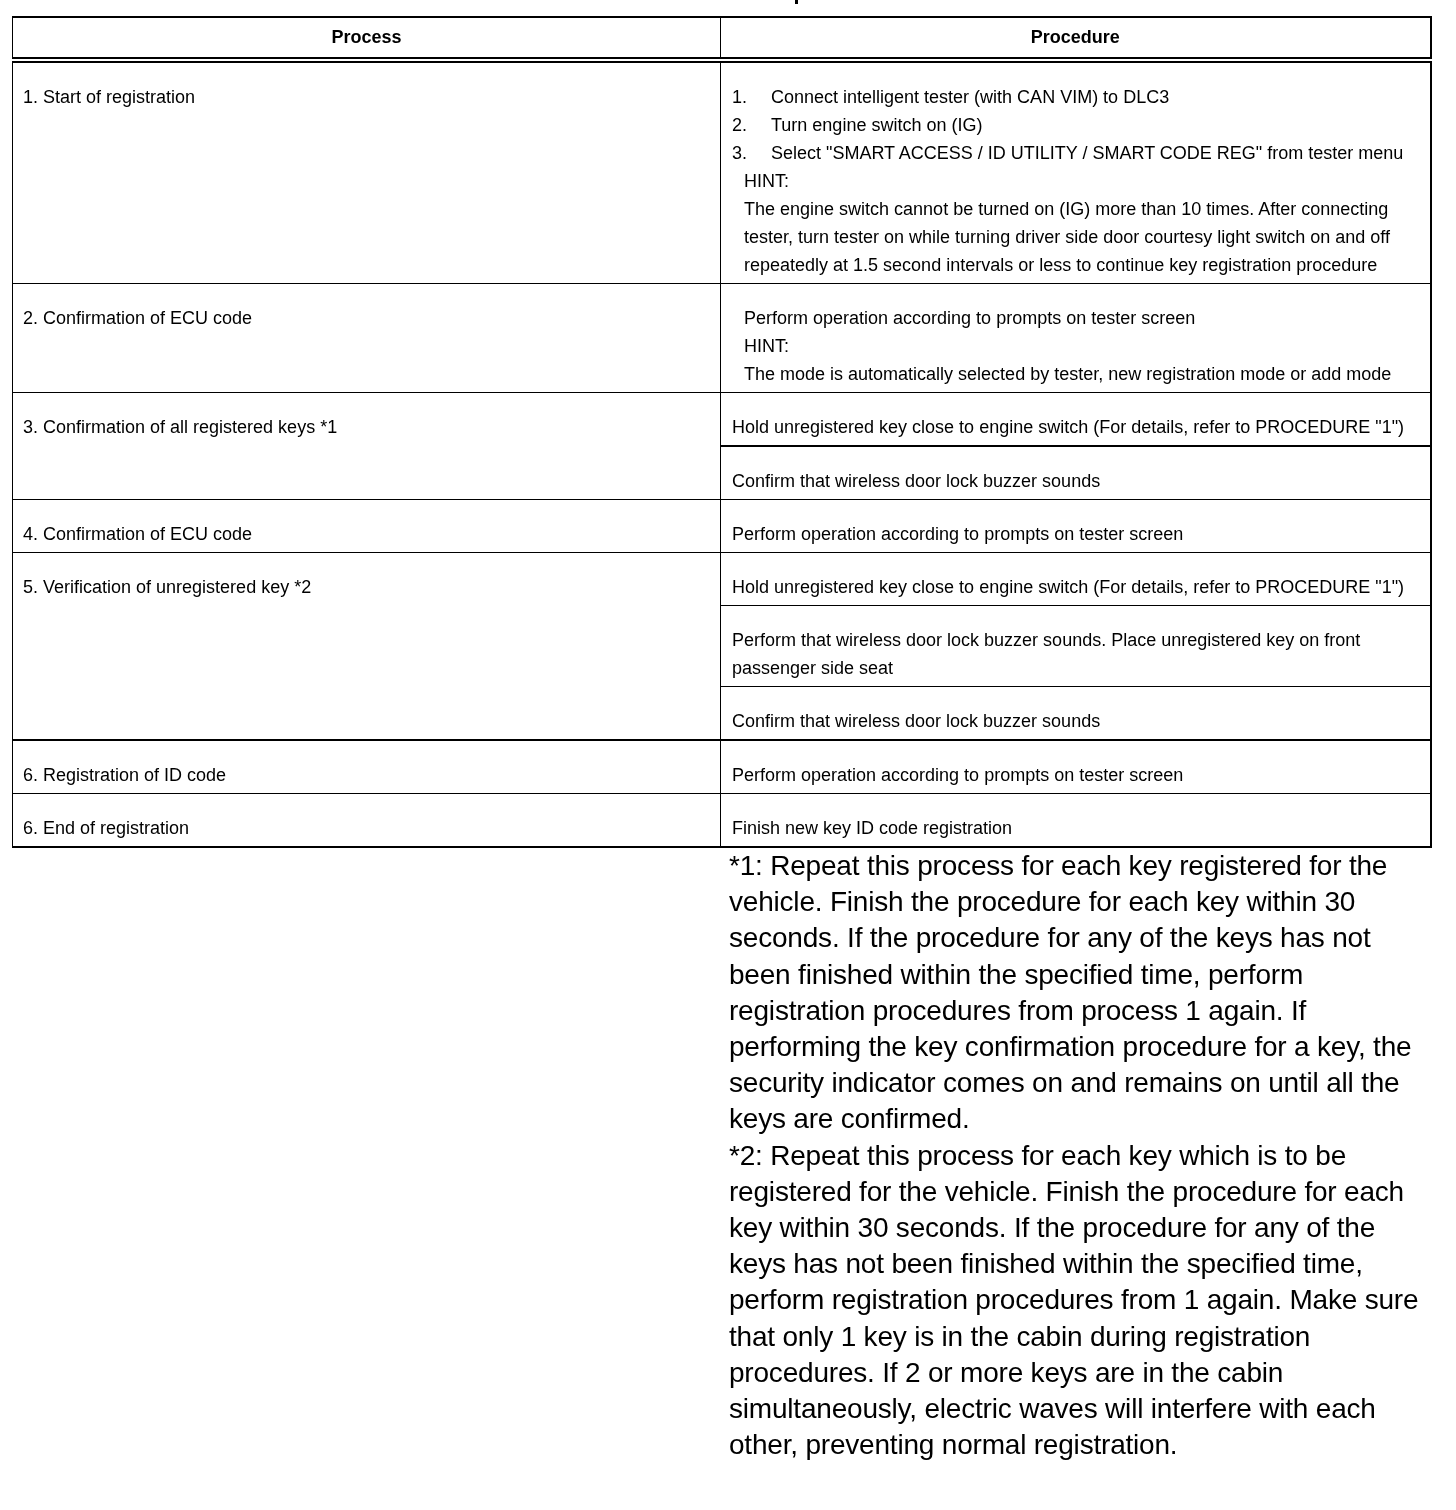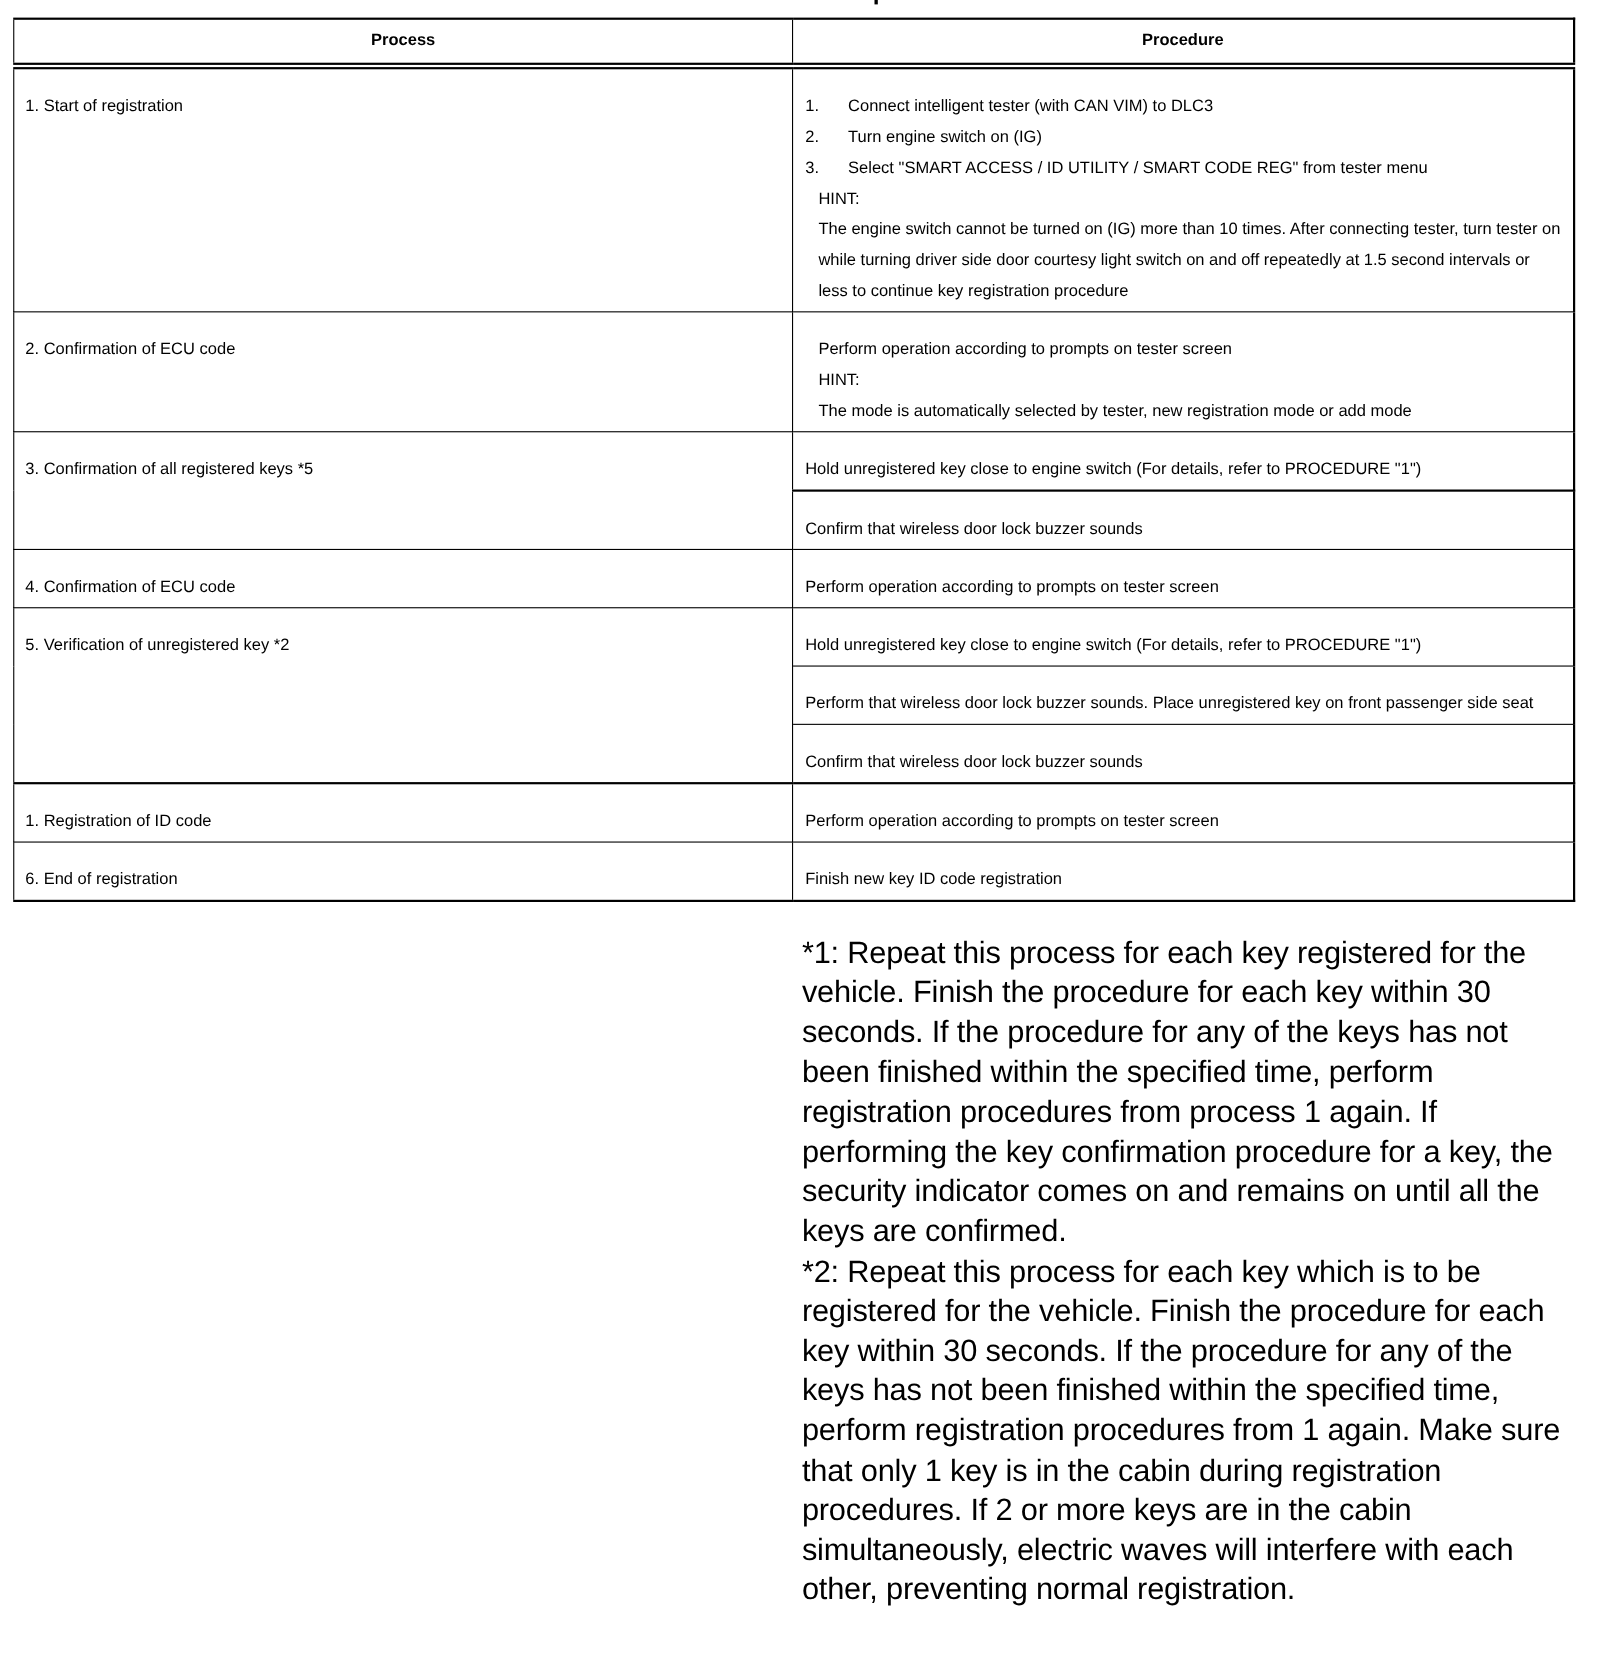--- a/index.html
+++ b/index.html
@@ -23,21 +23,21 @@
       height: 4px;
       background: #000;
     }
     table.proc {
       position: absolute;
       left: 12px;
       top: 16px;
       width: 1418px;
       border-collapse: collapse;
       table-layout: fixed;
-      font-size: 15px;
+      font-size: 18px;
       line-height: 28px;
       border-radius: 22px;
     }
     table.proc col.c1 { width: 708px; }
     table.proc col.c2 { width: 710px; }
     table.proc th, table.proc td {
       border: 1.5px solid #000;
       vertical-align: top;
       text-align: left;
       padding: 20px 10px 4px 10px;
@@ -114,21 +114,21 @@
     <tr>
       <td>2. Confirmation of ECU code</td>
       <td class="proc-cell">
         <span class="hint-text">Perform operation according to prompts on tester screen</span>
         <span class="hint-label">HINT:</span>
         <span class="hint-text">The mode is automatically selected by tester, new registration mode or add mode</span>
       </td>
     </tr>
 
     <tr>
-      <td rowspan="2">3. Confirmation of all registered keys *5</td>
+      <td rowspan="2">3. Confirmation of all registered keys *1</td>
       <td class="proc-cell thick-bottom">Hold unregistered key close to engine switch (For details, refer to PROCEDURE "1")</td>
     </tr>
     <tr>
       <td class="proc-cell">Confirm that wireless door lock buzzer sounds</td>
     </tr>
 
     <tr>
       <td>4. Confirmation of ECU code</td>
       <td class="proc-cell">Perform operation according to prompts on tester screen</td>
     </tr>
@@ -138,21 +138,21 @@
       <td class="proc-cell">Hold unregistered key close to engine switch (For details, refer to PROCEDURE "1")</td>
     </tr>
     <tr>
       <td class="proc-cell">Perform that wireless door lock buzzer sounds. Place unregistered key on front passenger side seat</td>
     </tr>
     <tr>
       <td class="proc-cell thick-bottom">Confirm that wireless door lock buzzer sounds</td>
     </tr>
 
     <tr>
-      <td>1. Registration of ID code</td>
+      <td>6. Registration of ID code</td>
       <td class="proc-cell">Perform operation according to prompts on tester screen</td>
     </tr>
 
     <tr class="thick-bottom">
       <td>6. End of registration</td>
       <td class="proc-cell">Finish new key ID code registration</td>
     </tr>
   </tbody>
 </table>
 

